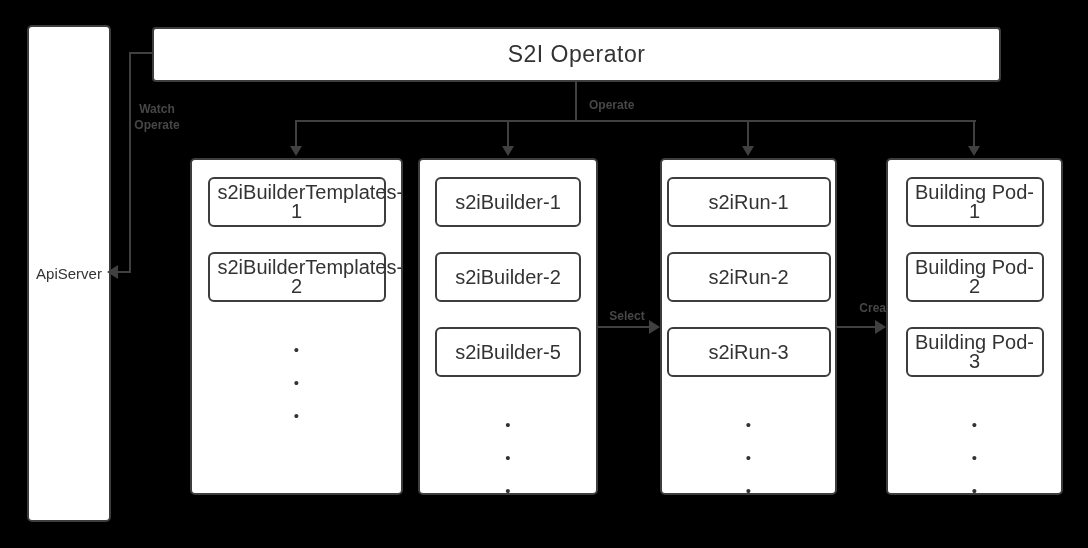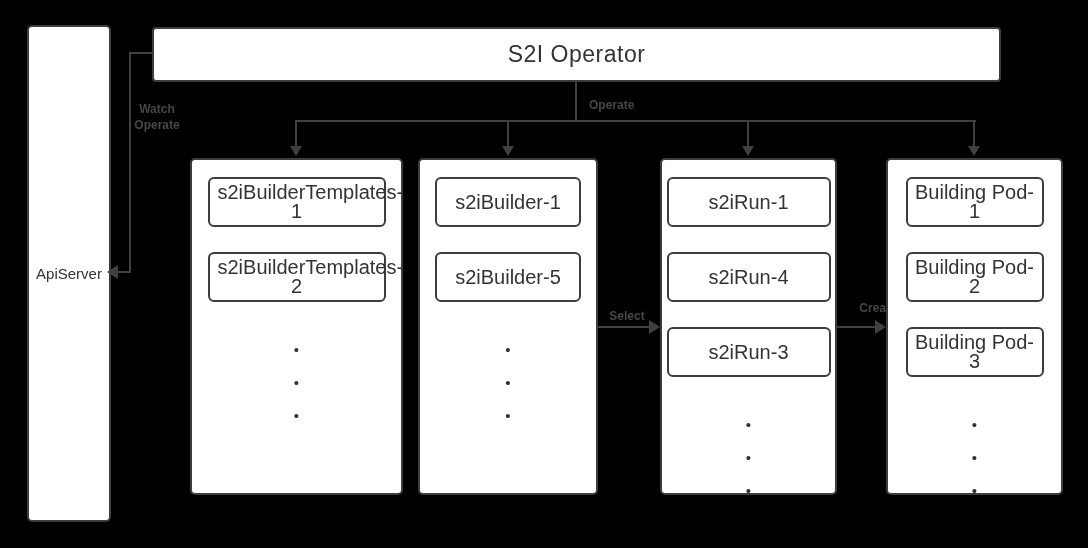--- a/index.html
+++ b/index.html
@@ -122,35 +122,38 @@
       <span>•</span>
       <span>•</span>
     </div>
   </div>
 
   <div class="col col2">
     <div class="item">
         <span>s2iBuilder-1</span>
       </div>
     <div class="item">
+        <span>s2iBuilder-2</span>
+      </div>
+    <div class="item">
         <span>s2iBuilder-5</span>
       </div>
     <div class="dots">
       <span>•</span>
       <span>•</span>
       <span>•</span>
     </div>
   </div>
 
   <div class="col col3">
     <div class="item">
         <span>s2iRun-1</span>
       </div>
     <div class="item">
-        <span>s2iRun-4</span>
+        <span>s2iRun-2</span>
       </div>
     <div class="item">
         <span>s2iRun-3</span>
       </div>
     <div class="dots">
       <span>•</span>
       <span>•</span>
       <span>•</span>
     </div>
   </div>

